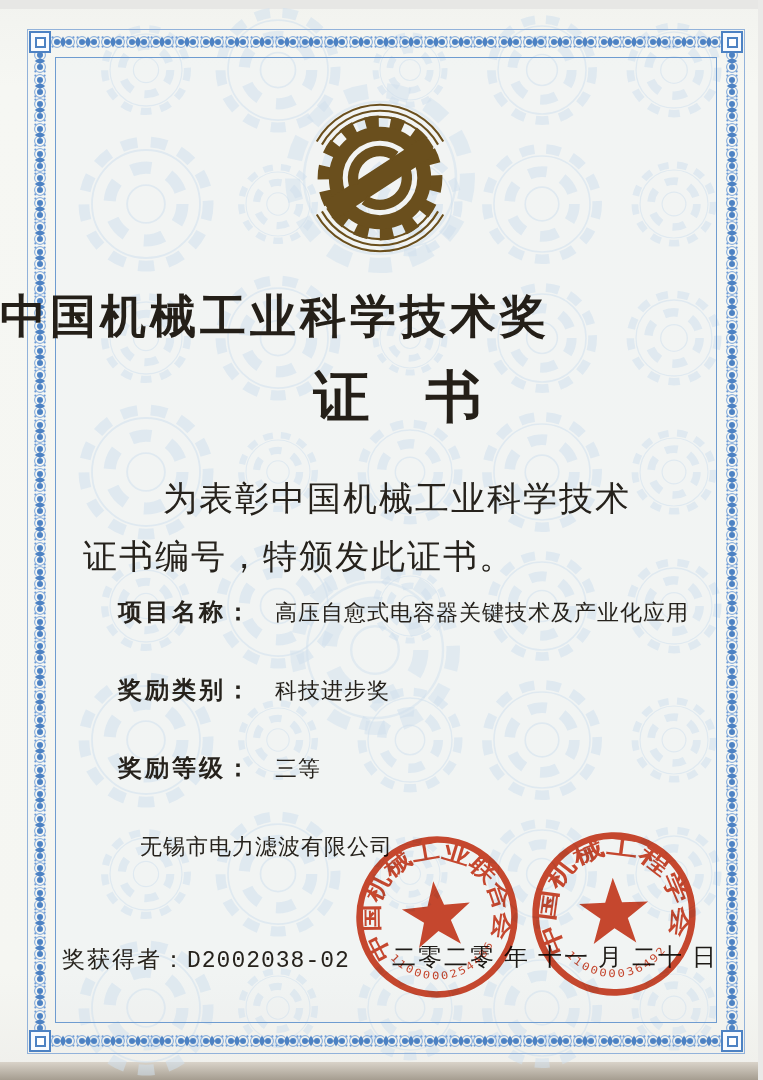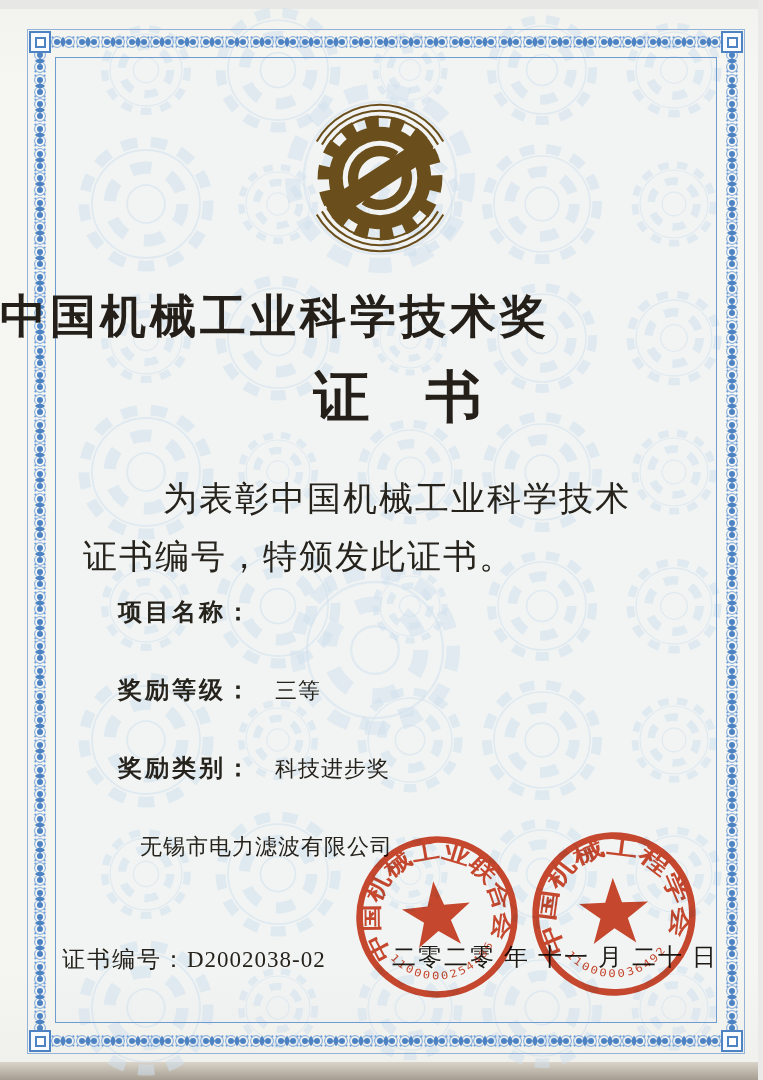--- a/index.html
+++ b/index.html
@@ -44,21 +44,21 @@
     font-size:56px;font-weight:bold;color:#241f18;padding-left:16px;}
   .body-text{position:absolute;left:83px;top:470px;width:580px;
     font-size:34px;color:#26221c;letter-spacing:2px;line-height:58px;}
   .body-line1{padding-left:80px;}
   .fields{position:absolute;left:118px;top:600px;}
   .field-row{height:28px;margin-bottom:50px;display:flex;align-items:flex-end;}
   .field-label{font-size:24px;font-weight:bold;color:#26221c;letter-spacing:3px;}
   .field-value{font-size:22px;color:#26221c;letter-spacing:1px;margin-left:22px;}
   .serial{position:absolute;left:62px;top:944px;font-size:23px;color:#26221c;
     letter-spacing:2px;}
-  .serial .serial-value{font-family:Liberation Serif, serif;
+  .serial .serial-value{font-family:Liberation Mono, monospace;
     letter-spacing:1px;}
   .issue-date{position:absolute;left:392px;top:941px;width:300px;font-size:24px;
     color:#1d1a16;letter-spacing:2px;white-space:pre;}
   
   .seal{position:absolute;z-index:6;mix-blend-mode:multiply;opacity:0.92;}
   .seal-left{left:352px;top:832px;width:170px;height:170px;transform:rotate(-6deg);}
   .seal-right{left:528px;top:828px;width:172px;height:172px;transform:rotate(-2deg);}
   .seal-ring{fill:none;stroke:#cd3a1e;stroke-width:7;}
   .seal-star{fill:#cd3a1e;}
   .seal-text{font-size:23px;font-weight:bold;fill:#cd3a1e;
@@ -1649,36 +1649,37 @@
     <div class="cert-subtitle">证　书</div>
 
     <div class="body-text">
       <div class="body-line1">为表彰中国机械工业科学技术</div>
       <div class="body-line2">证书编号，特颁发此证书。</div>
     </div>
 
     <div class="fields">
       <div class="field-row">
         <span class="field-label">项目名称：</span>
+        <span class="field-value">高压自愈式电容器关键技术及产业化应用</span>
+      </div>
+      <div class="field-row">
+        <span class="field-label">奖励类别：</span>
+        <span class="field-value">科技进步奖</span>
       </div>
       <div class="field-row">
         <span class="field-label">奖励等级：</span>
         <span class="field-value">三等</span>
-      </div>
-      <div class="field-row">
-        <span class="field-label">奖励类别：</span>
-        <span class="field-value">科技进步奖</span>
       </div>
       <div class="field-row">
         <span class="field-value">无锡市电力滤波有限公司</span>
       </div>
     </div>
 
     <div class="serial">
-      <span>证书编号：</span><span class="serial-value">D2002038-02</span>
+      <span>奖获得者：</span><span class="serial-value">D2002038-02</span>
     </div>
 
     <div class="issue-date">二零二零 年 十一 月 二十 日</div>
   </div>
 
   <svg class="seal seal-left" viewBox="0 0 180 180">
     <defs>
       <path id="sa1" d="M 39.2 125.6 A 62 62 0 1 1 140.8 125.6" fill="none"></path>
       <path id="sn1" d="M 32.8 123 A 66 66 0 0 0 147.2 123" fill="none"></path>
     </defs>

